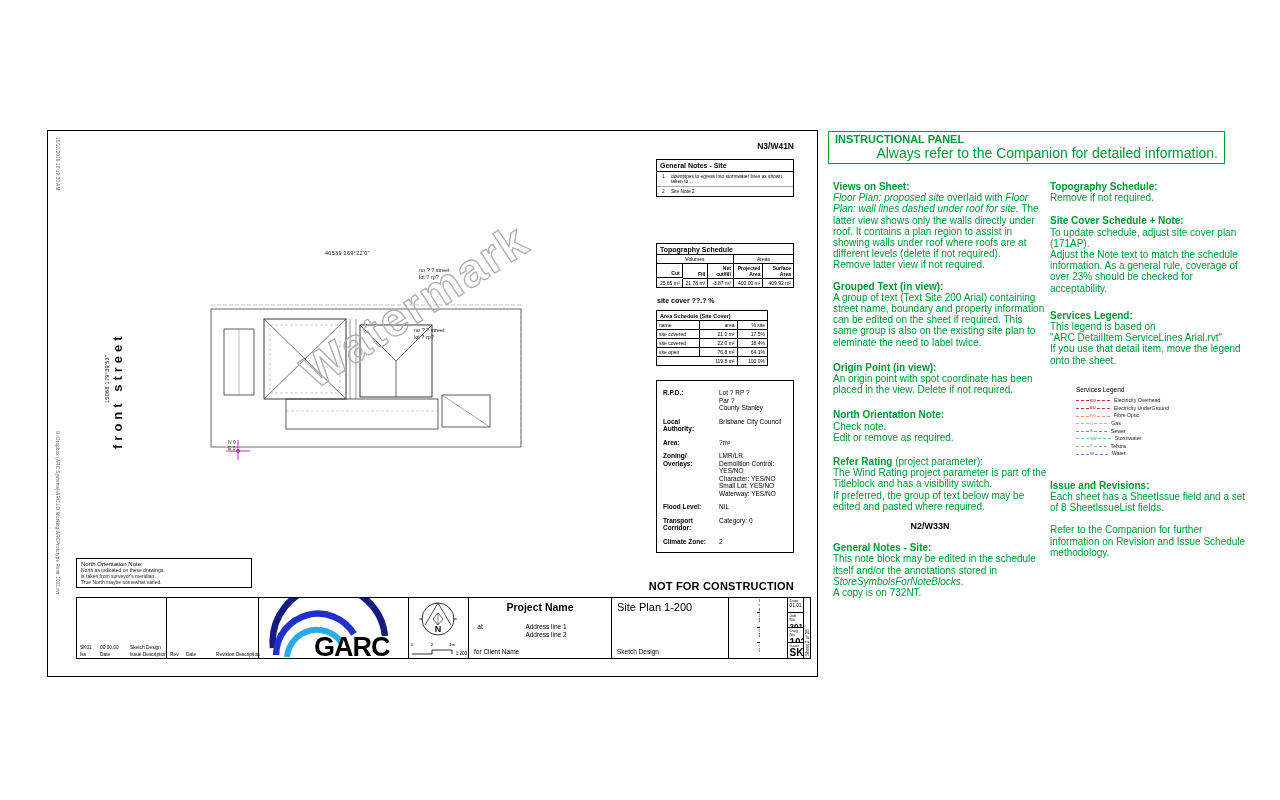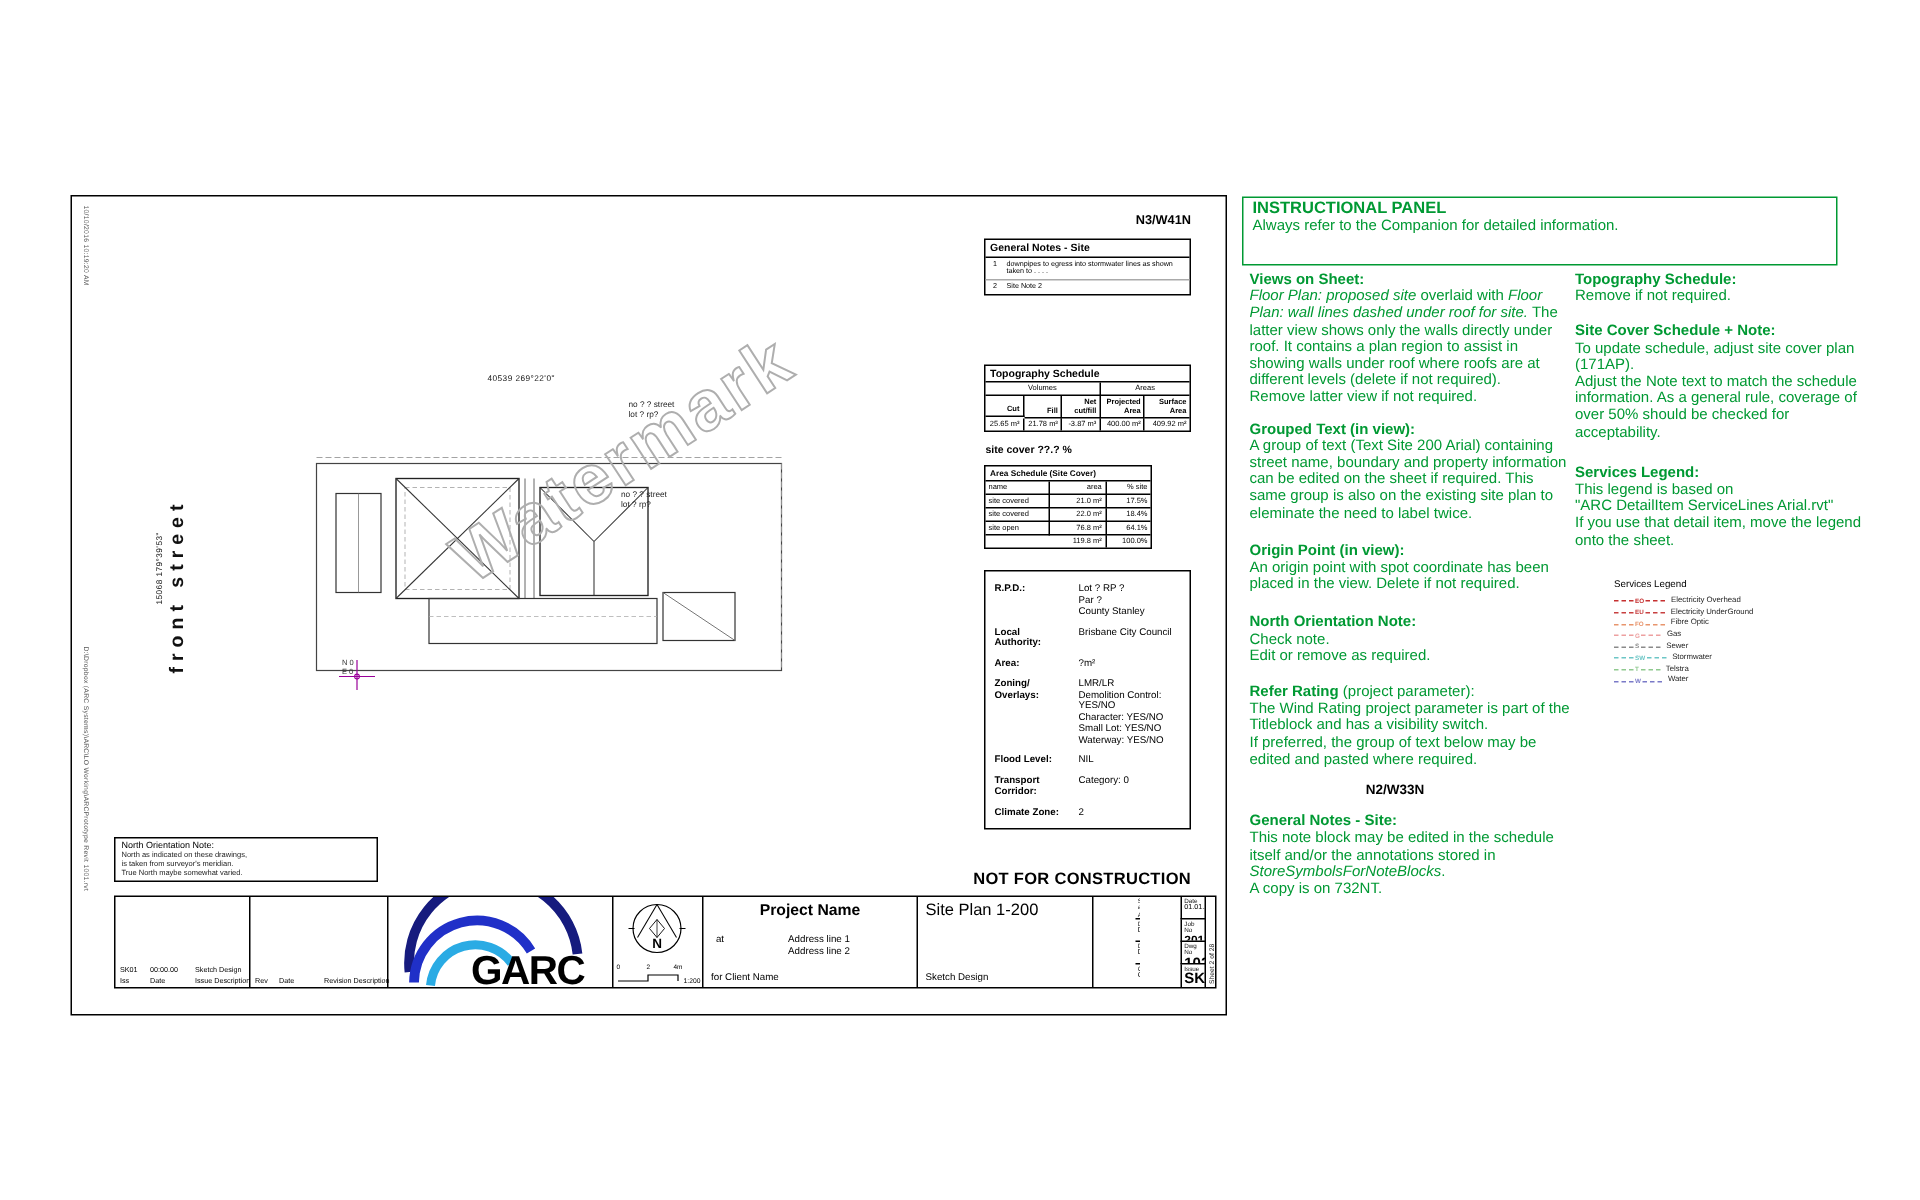--- a/index.html
+++ b/index.html
@@ -59,23 +59,23 @@
   .sheet-sub { font-size:6.5px; }
   .info-grid { position:absolute; inset:0; display:grid; grid-template-columns:30px 45px; grid-auto-rows:15px; }
   .info-cell { border-left:1px solid #000; border-bottom:1px solid #000; padding:0.5px 1.5px; overflow:hidden;margin-left:28px; }
   .info-label { font-size:4.2px; line-height:4.6px; color:#111; }
   .iv-sm { font-size:4.8px; line-height:5.2px; }
   .iv-md { font-size:8px; font-weight:bold; line-height:8.5px; }
   .iv-lg { font-size:10px; font-weight:bold; line-height:10.5px; }
   .sheetof { font-size:4.5px; color:#222; }
 
   
-  .panel-header { position:absolute; left:828px; top:131px; width:397px; border:1px solid #009933; padding:1px 6px 20px; }
+  .panel-header { position:absolute; left:828px; top:131px; width:397px; border:1px solid #009933; padding:1px 6px 2px; }
   .ph-title { font-weight:bold; font-size:11px; }
-  .ph-sub { font-size:10px; }
+  .ph-sub { font-size:14px;text-align:right; }
   .gcol { position:absolute; font-size:10px; line-height:11.2px; }
   .gcol-left { left:833px; top:181px; width:214px; }
   .gcol-right { left:1050px; top:181px; width:196px; }
   .gsec { margin-bottom:10px; }
   .ghead { font-weight:bold; }
   .it { font-style:italic; }
   .gsample { color:#000; font-weight:bold; text-align:center; margin:9px 0 9px -20px; font-size:9px; }
 
   
   .svc { color:#000; margin:18px 0 22px 26px; width:120px; }
@@ -415,21 +415,21 @@
   </div>
 
   <div class="gcol gcol-right" style="color: rgb(0, 153, 51);">
     <div class="gsec">
       <div class="ghead">Topography Schedule:</div>
       <div class="pre">Remove if not required.</div>
     </div>
     <div class="gsec" style="margin-top:12px;">
       <div class="ghead">Site Cover Schedule + Note:</div>
       <div class="pre">To update schedule, adjust site cover plan (171AP).
-Adjust the Note text to match the schedule information. As a general rule, coverage of over 50% should be checked for acceptability.</div>
+Adjust the Note text to match the schedule information. As a general rule, coverage of over 23% should be checked for acceptability.</div>
     </div>
     <div class="gsec" style="margin-top:16px;">
       <div class="ghead">Services Legend:</div>
       <div class="pre">This legend is based on
 "ARC DetailItem ServiceLines Arial.rvt"
 If you use that detail item, move the legend onto the sheet.</div>
     </div>
 
     <div class="svc">
       <div class="svc-title">Services Legend</div>
@@ -476,15 +476,20 @@
           <span class="svc-name">Telstra</span>
         </div>
       <div class="svc-row">
           <span class="svc-seg" style="border-top-color: rgb(122, 122, 200);"></span>
           <span class="svc-code" style="color: rgb(122, 122, 200);">W</span>
           <span class="svc-seg" style="border-top-color: rgb(122, 122, 200);"></span>
           <span class="svc-name">Water</span>
         </div>
     </div>
 
+    <div class="gsec">
+      <div class="ghead">Issue and Revisions:</div>
+      <div class="pre">Each sheet has a SheetIssue field and a set of 8 SheetIssueList fields.</div>
+      <div class="pre" style="margin-top:11px;">Refer to the Companion for further information on Revision and Issue Schedule methodology.</div>
+    </div>
   </div>
 
 </div>
 
 </body></html>

